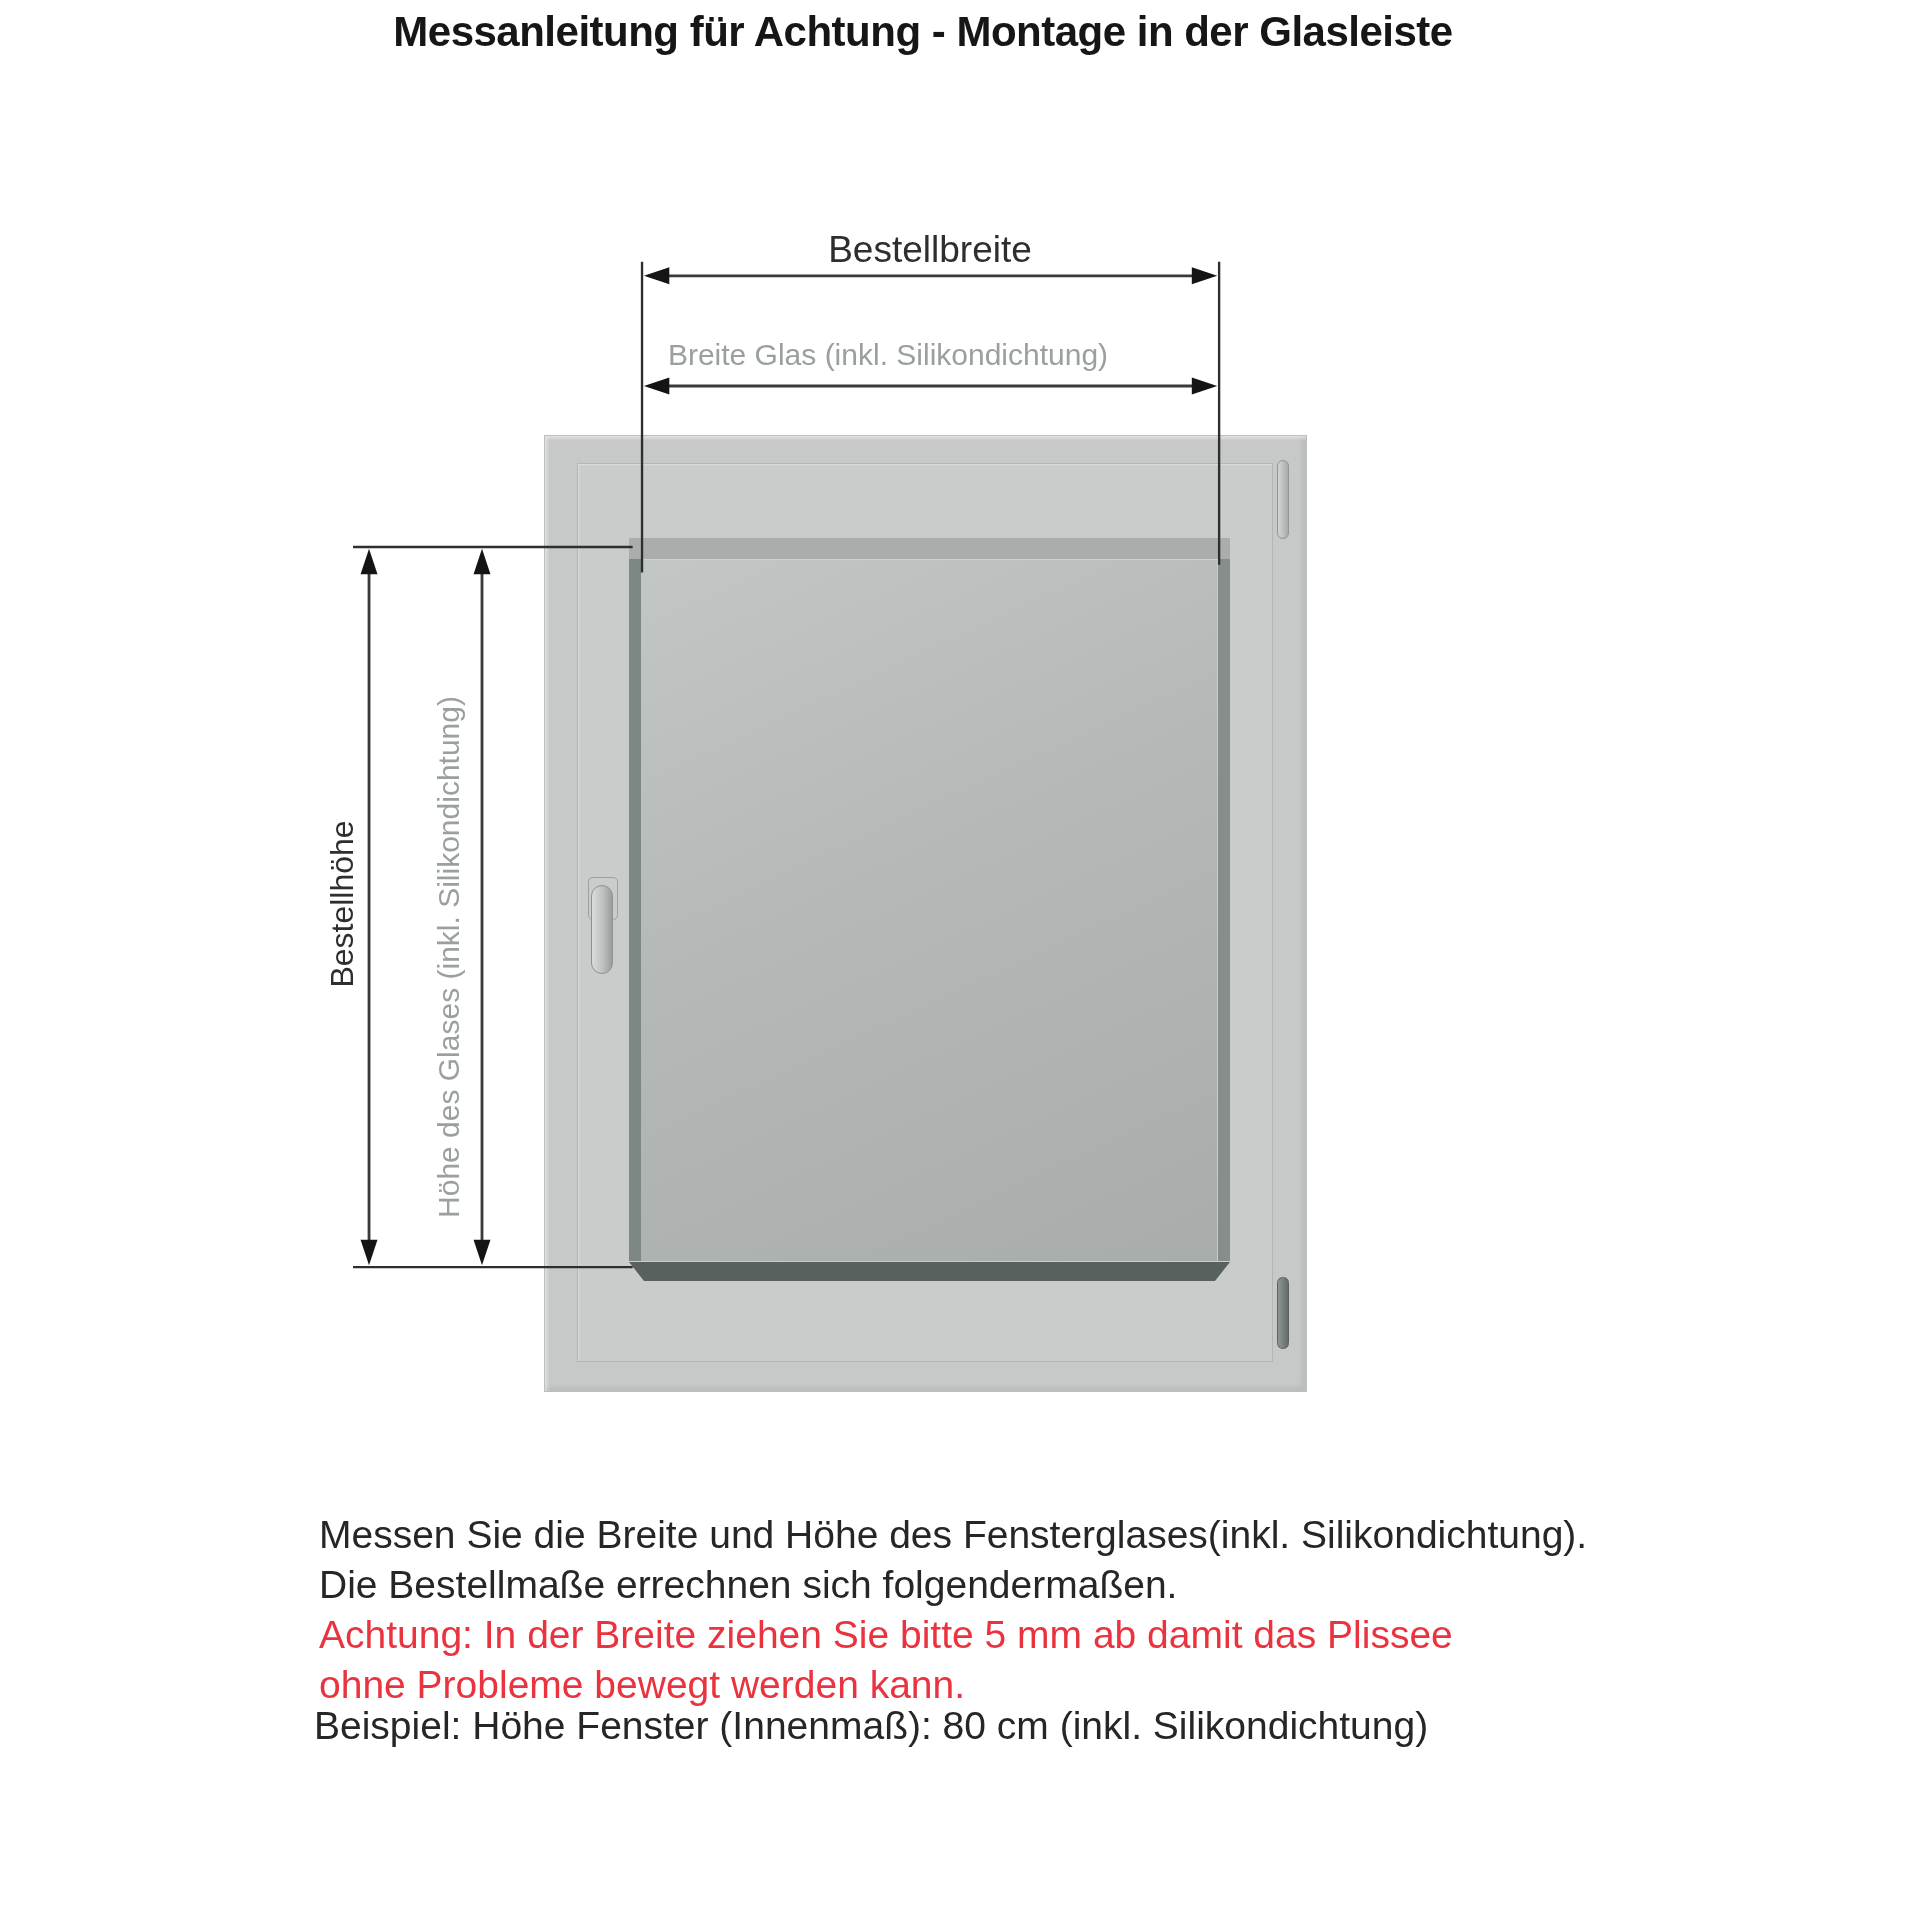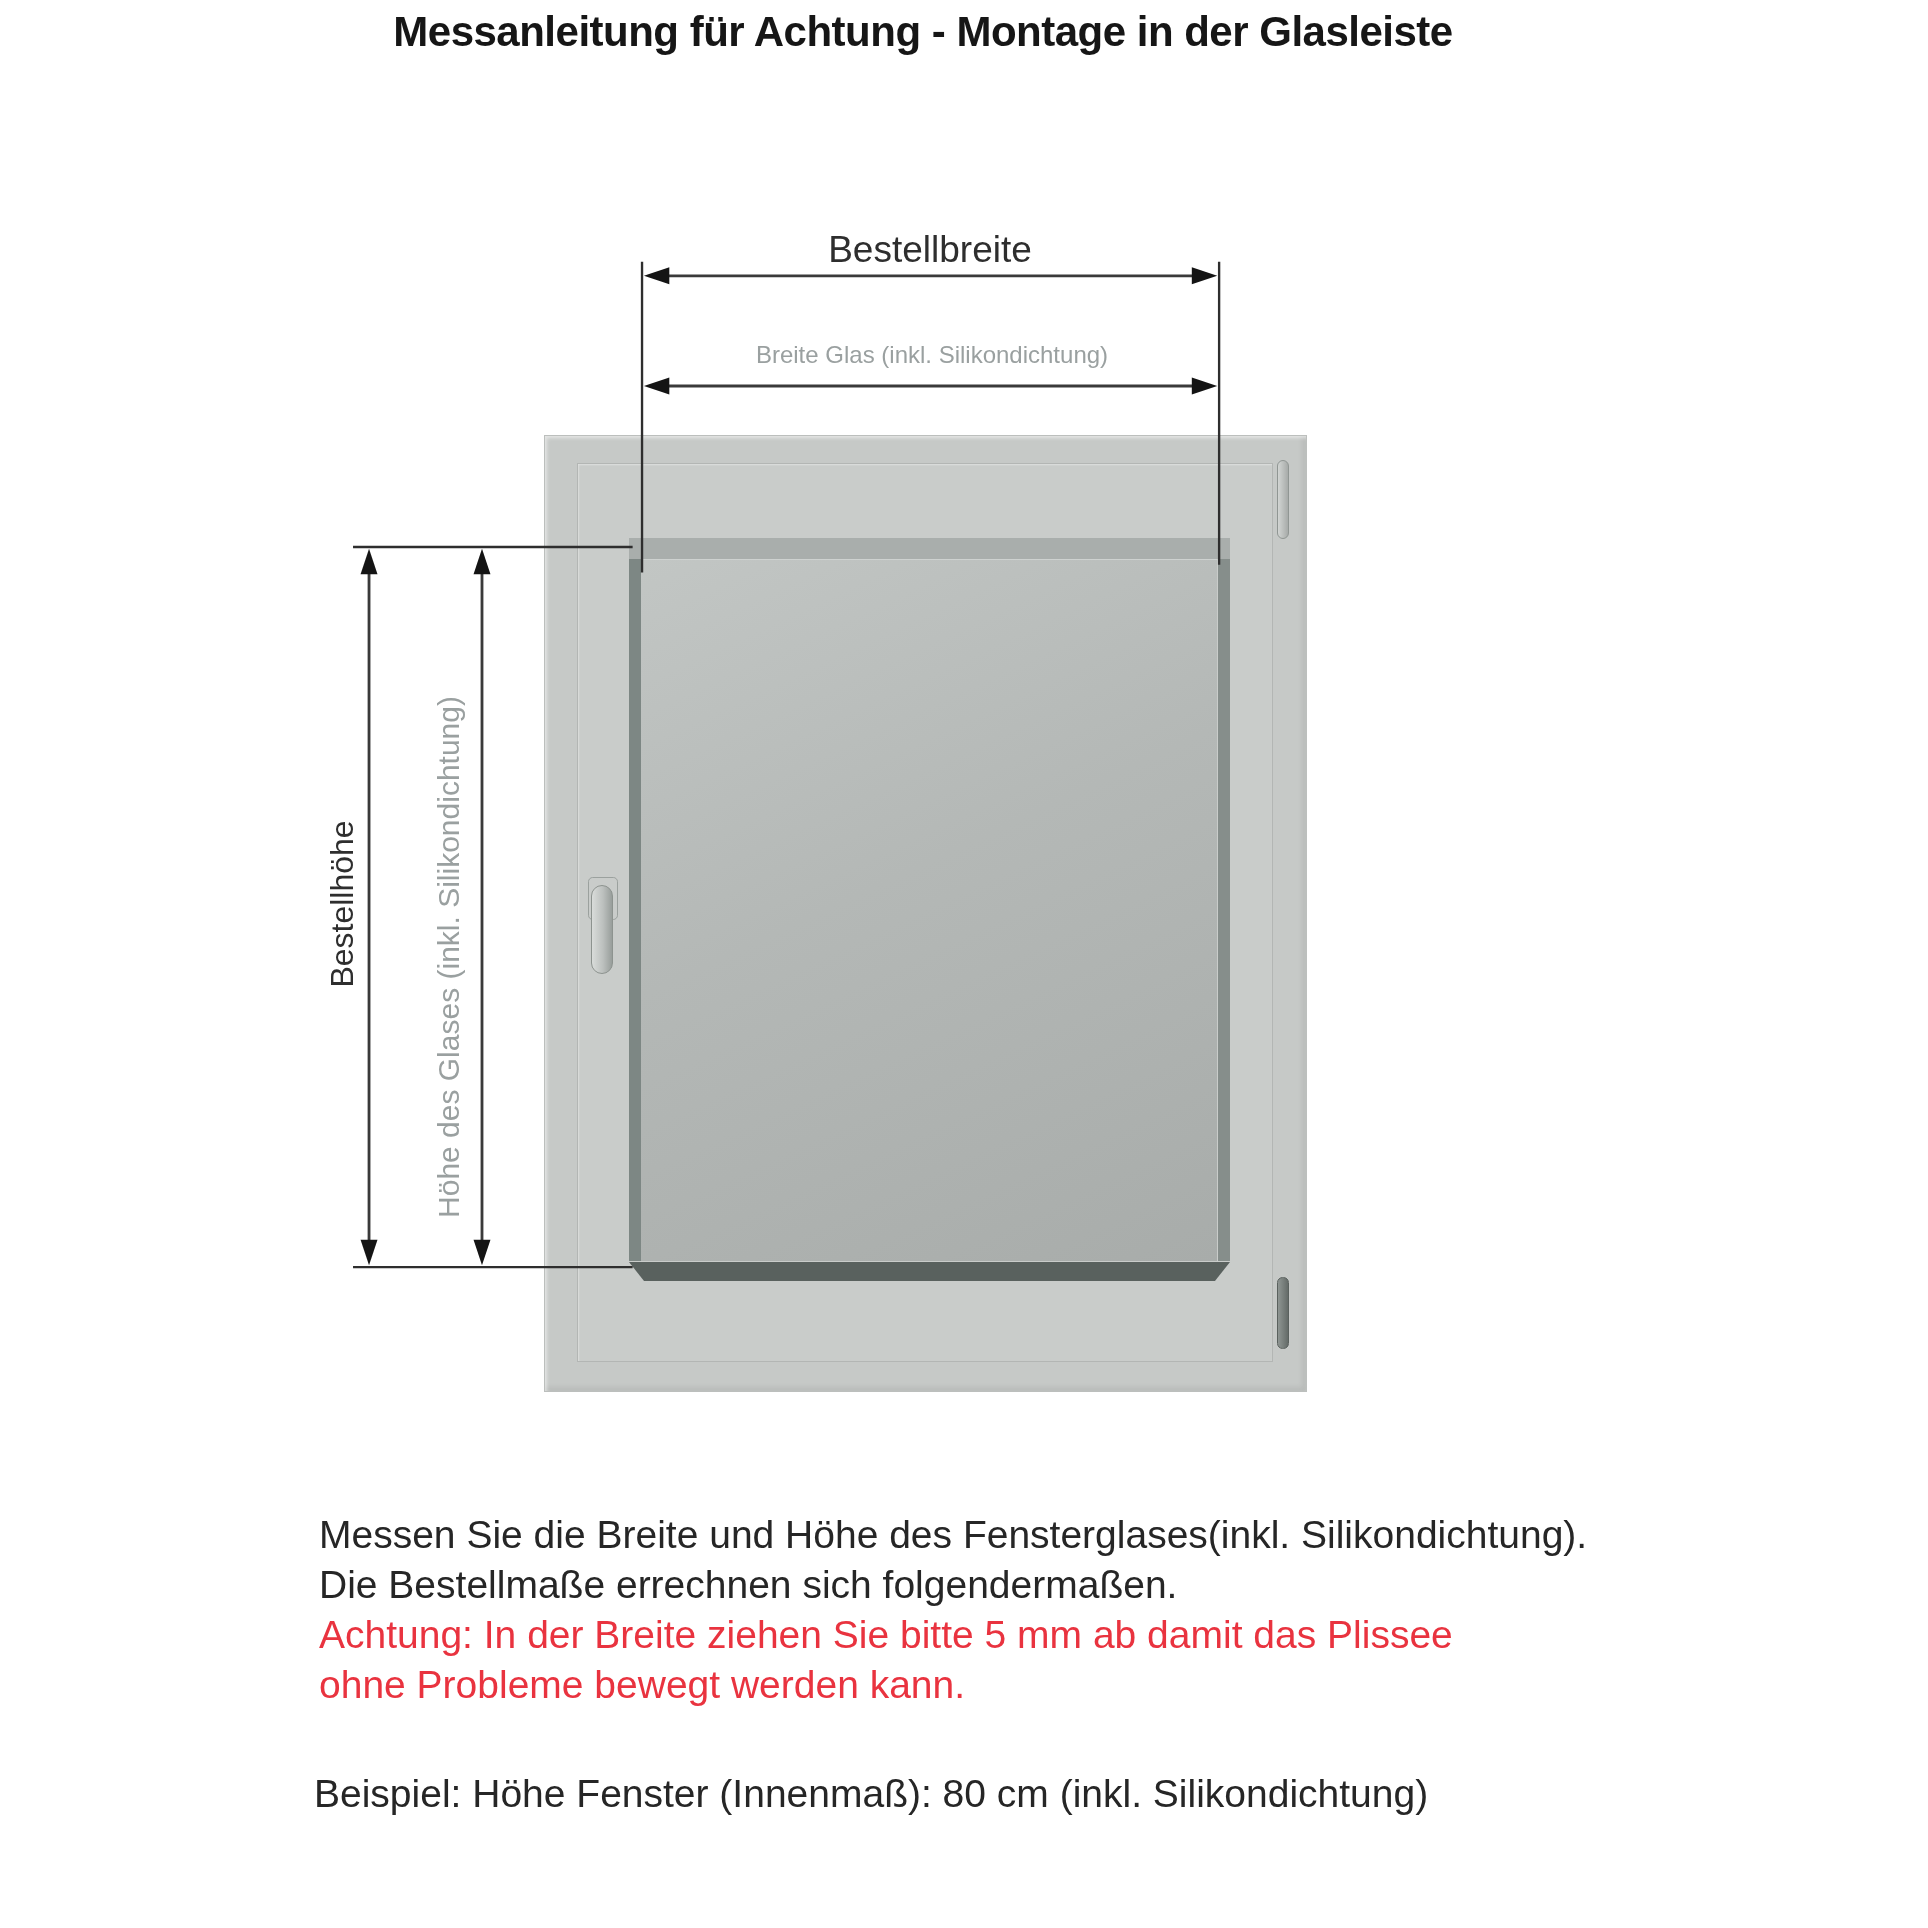--- a/index.html
+++ b/index.html
@@ -74,28 +74,28 @@
   svg.dims{left:0;top:0;width:1928px;height:1928px;pointer-events:none}
   .dimline{stroke:var(--dim-line);stroke-width:3;fill:none}
   .extline{stroke:#2e2e2e;stroke-width:2.5;fill:none}
   .arrowhead{fill:#141414;stroke:none}
 
   
   .dim-label{white-space:nowrap;font-size:37px;color:#2e2e2e;transform:translate(-50%,-50%)}
   .dim-label.muted{color:var(--muted-label)}
   .dim-label.vert{transform:translate(-50%,-50%) rotate(-90deg)}
   .lbl-bestellbreite{left:930px;top:250px}
-  .lbl-breite-glas{left:932px;top:355px;font-size:24px}
+  .lbl-breite-glas{left:888px;top:355px;font-size:30px}
   .lbl-bestellhoehe{left:342px;top:904px;font-size:32px}
   .lbl-hoehe-glas{left:449px;top:957px;font-size:30px}
 
   
   .instructions{left:319px;top:1510px;font-size:39px;line-height:50px;color:#262626}
   .instructions .warn{color:var(--warning)}
-  .example{left:314px;top:1768px;font-size:39px;line-height:52px;color:#262626}
+  .example{left:314px;top:1700px;font-size:39px;line-height:52px;color:#262626}
   .example .indent{padding-left:160px}
 </style>
 </head>
 <body>
 
 <div class="abs title">Messanleitung für Achtung - Montage in der Glasleiste</div>
 
 <div class="abs win-frame"></div>
 <div class="abs win-sash"></div>
 <div class="abs glass"></div>

